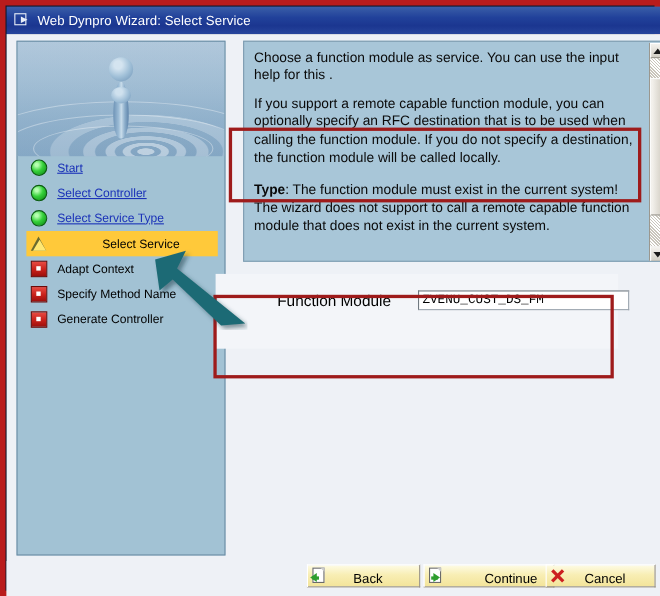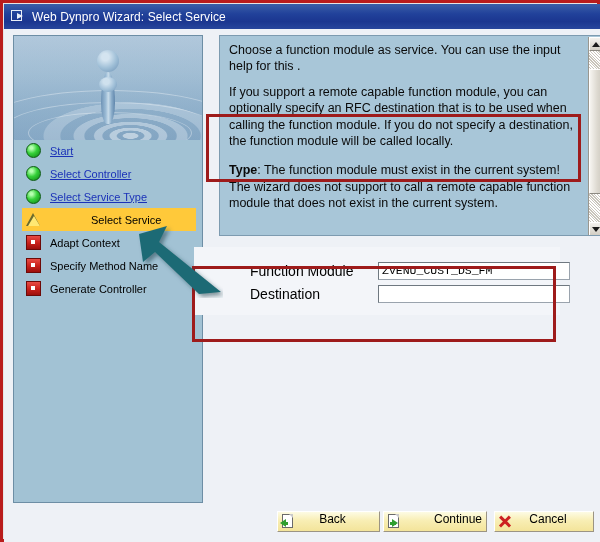--- a/index.html
+++ b/index.html
@@ -13,23 +13,23 @@
     font-family: "Liberation Sans", sans-serif;
     overflow: hidden;
     position: relative;
   }
 
   
   .window {
     position: absolute;
     left: 0; top: 0;
     width: 600px; height: 542px;
-    background: #e5e5e5;
-    box-sizing: border-box;
-    border: 3px solid #b91c1c;
+    background: #0f172a;
+    box-sizing: border-box;
+    border: 5px solid #b91c1c;
   }
 
   
   .titlebar {
     position: absolute;
     left: 1px; top: 1px;
     width: 598px; height: 25px;
     background: linear-gradient(to bottom, #3b5fa8 0%, #21419a 40%, #1b3690 70%, #27459c 100%);
     display: flex;
     align-items: center;
@@ -348,38 +348,38 @@
   .btn {
     position: absolute;
     top: 3px;
     height: 21px;
     background: linear-gradient(to bottom, #fdfbe4 0%, #f8eeb4 45%, #f3e49a 100%);
     border: 1px solid #9b9484;
     border-top-color: #ffffff;
     border-left-color: #ffffff;
     box-sizing: border-box;
     display: flex;
-    align-items: flex-start;
+    align-items: flex-end;
     font-size: 12px;
     color: #000;
   }
   .btn .btn-ico {
     width: 17px; height: 19px;
     margin-left: 1px;
     flex: 0 0 auto;
     position: relative;
   }
   .btn .btn-label {
     flex: 1 1 auto;
     text-align: center;
     padding-right: 10px;
     white-space: nowrap;
   }
   .btn-back    { left: 273px; width: 103px; }
-  .btn-continue{ left: 379px; width: 104px; gap: 32px; }
+  .btn-continue{ left: 379px; width: 119px; gap: 32px; }
   .btn-cancel  { left: 490px; width: 100px; }
 
   .page-ico {
     position: absolute;
     left: 3px; top: 2px;
     width: 11px; height: 14px;
     background: #ffffff;
     border: 1px solid #6a6a6a;
     box-sizing: border-box;
   }
@@ -524,24 +524,20 @@
             <span class="sb-tri-down"></span>
           </div>
         </div>
       </div>
 
       <div class="form-panel">
         <div class="form-row r1">
           <span class="form-label">Function Module</span>
           <div class="form-input">ZVENU_CUST_DS_FM</div>
         </div>
-        <div class="form-row r2">
-          <span class="form-label">Destination</span>
-          <div class="form-input"></div>
-        </div>
       </div>
 
     </div>
 
     <div class="footer">
 
       <div class="btn btn-back">
         <span class="btn-ico">
           <span class="page-ico"></span>
             <span class="arrow-green-left"></span>

